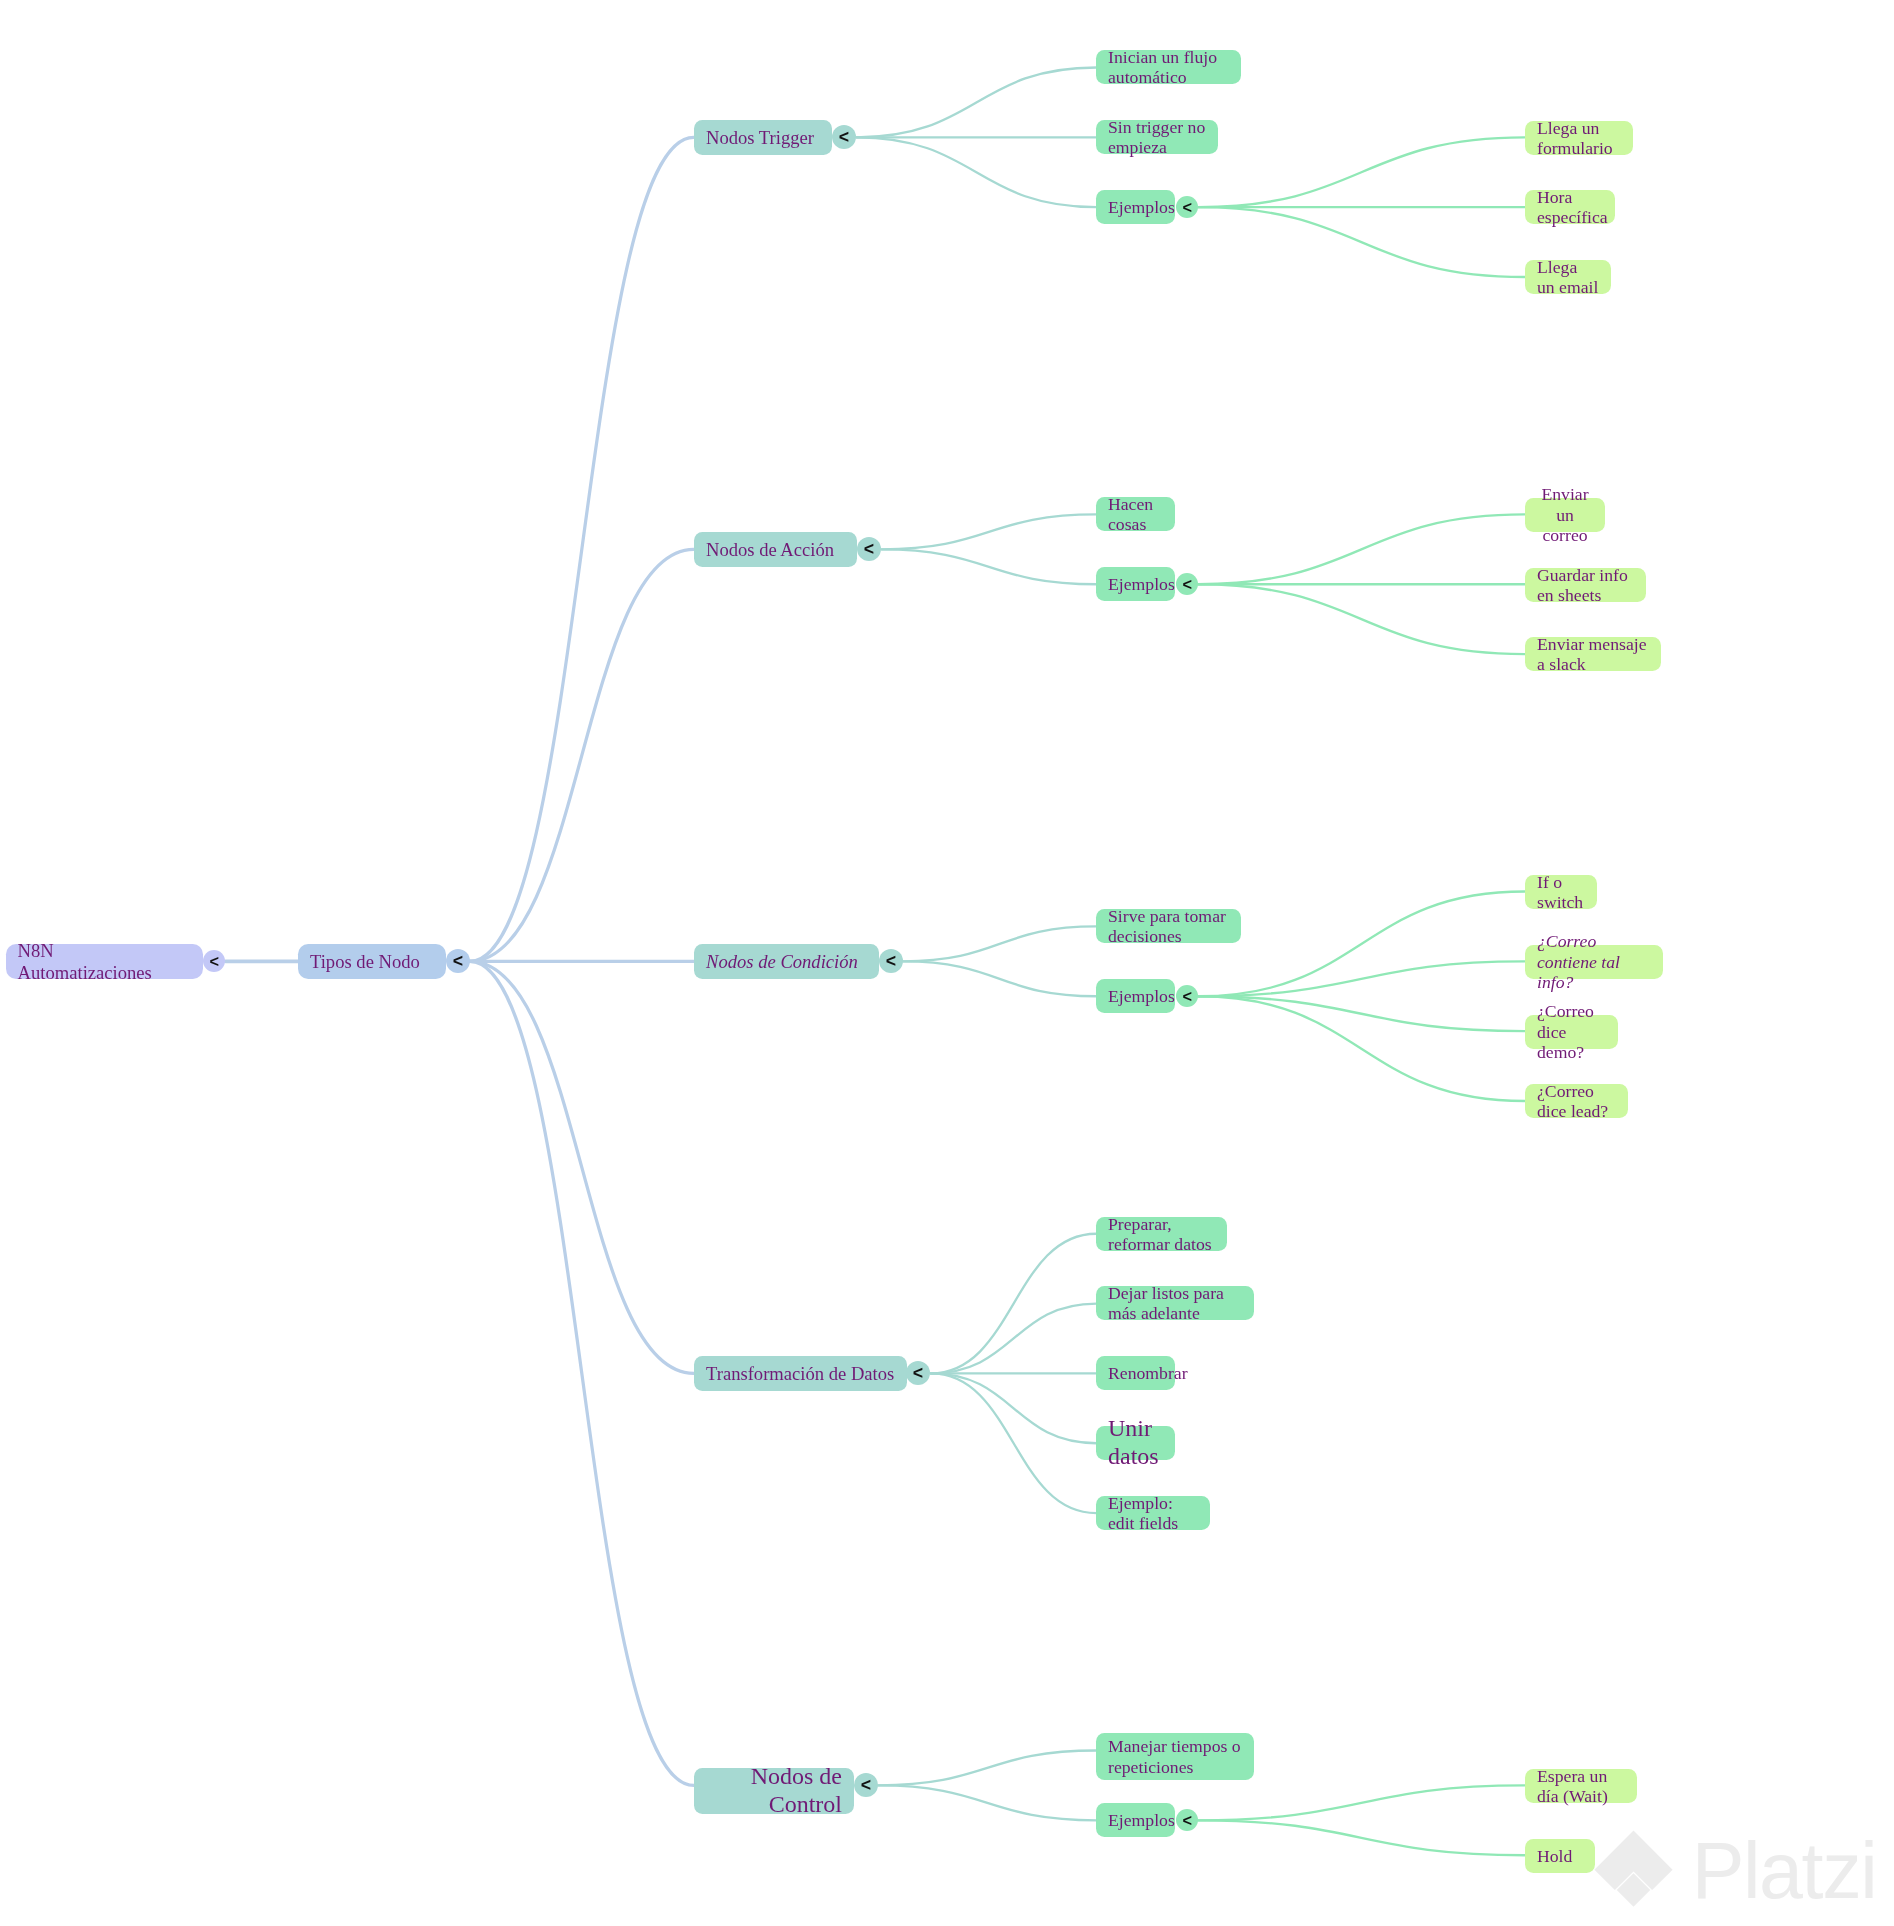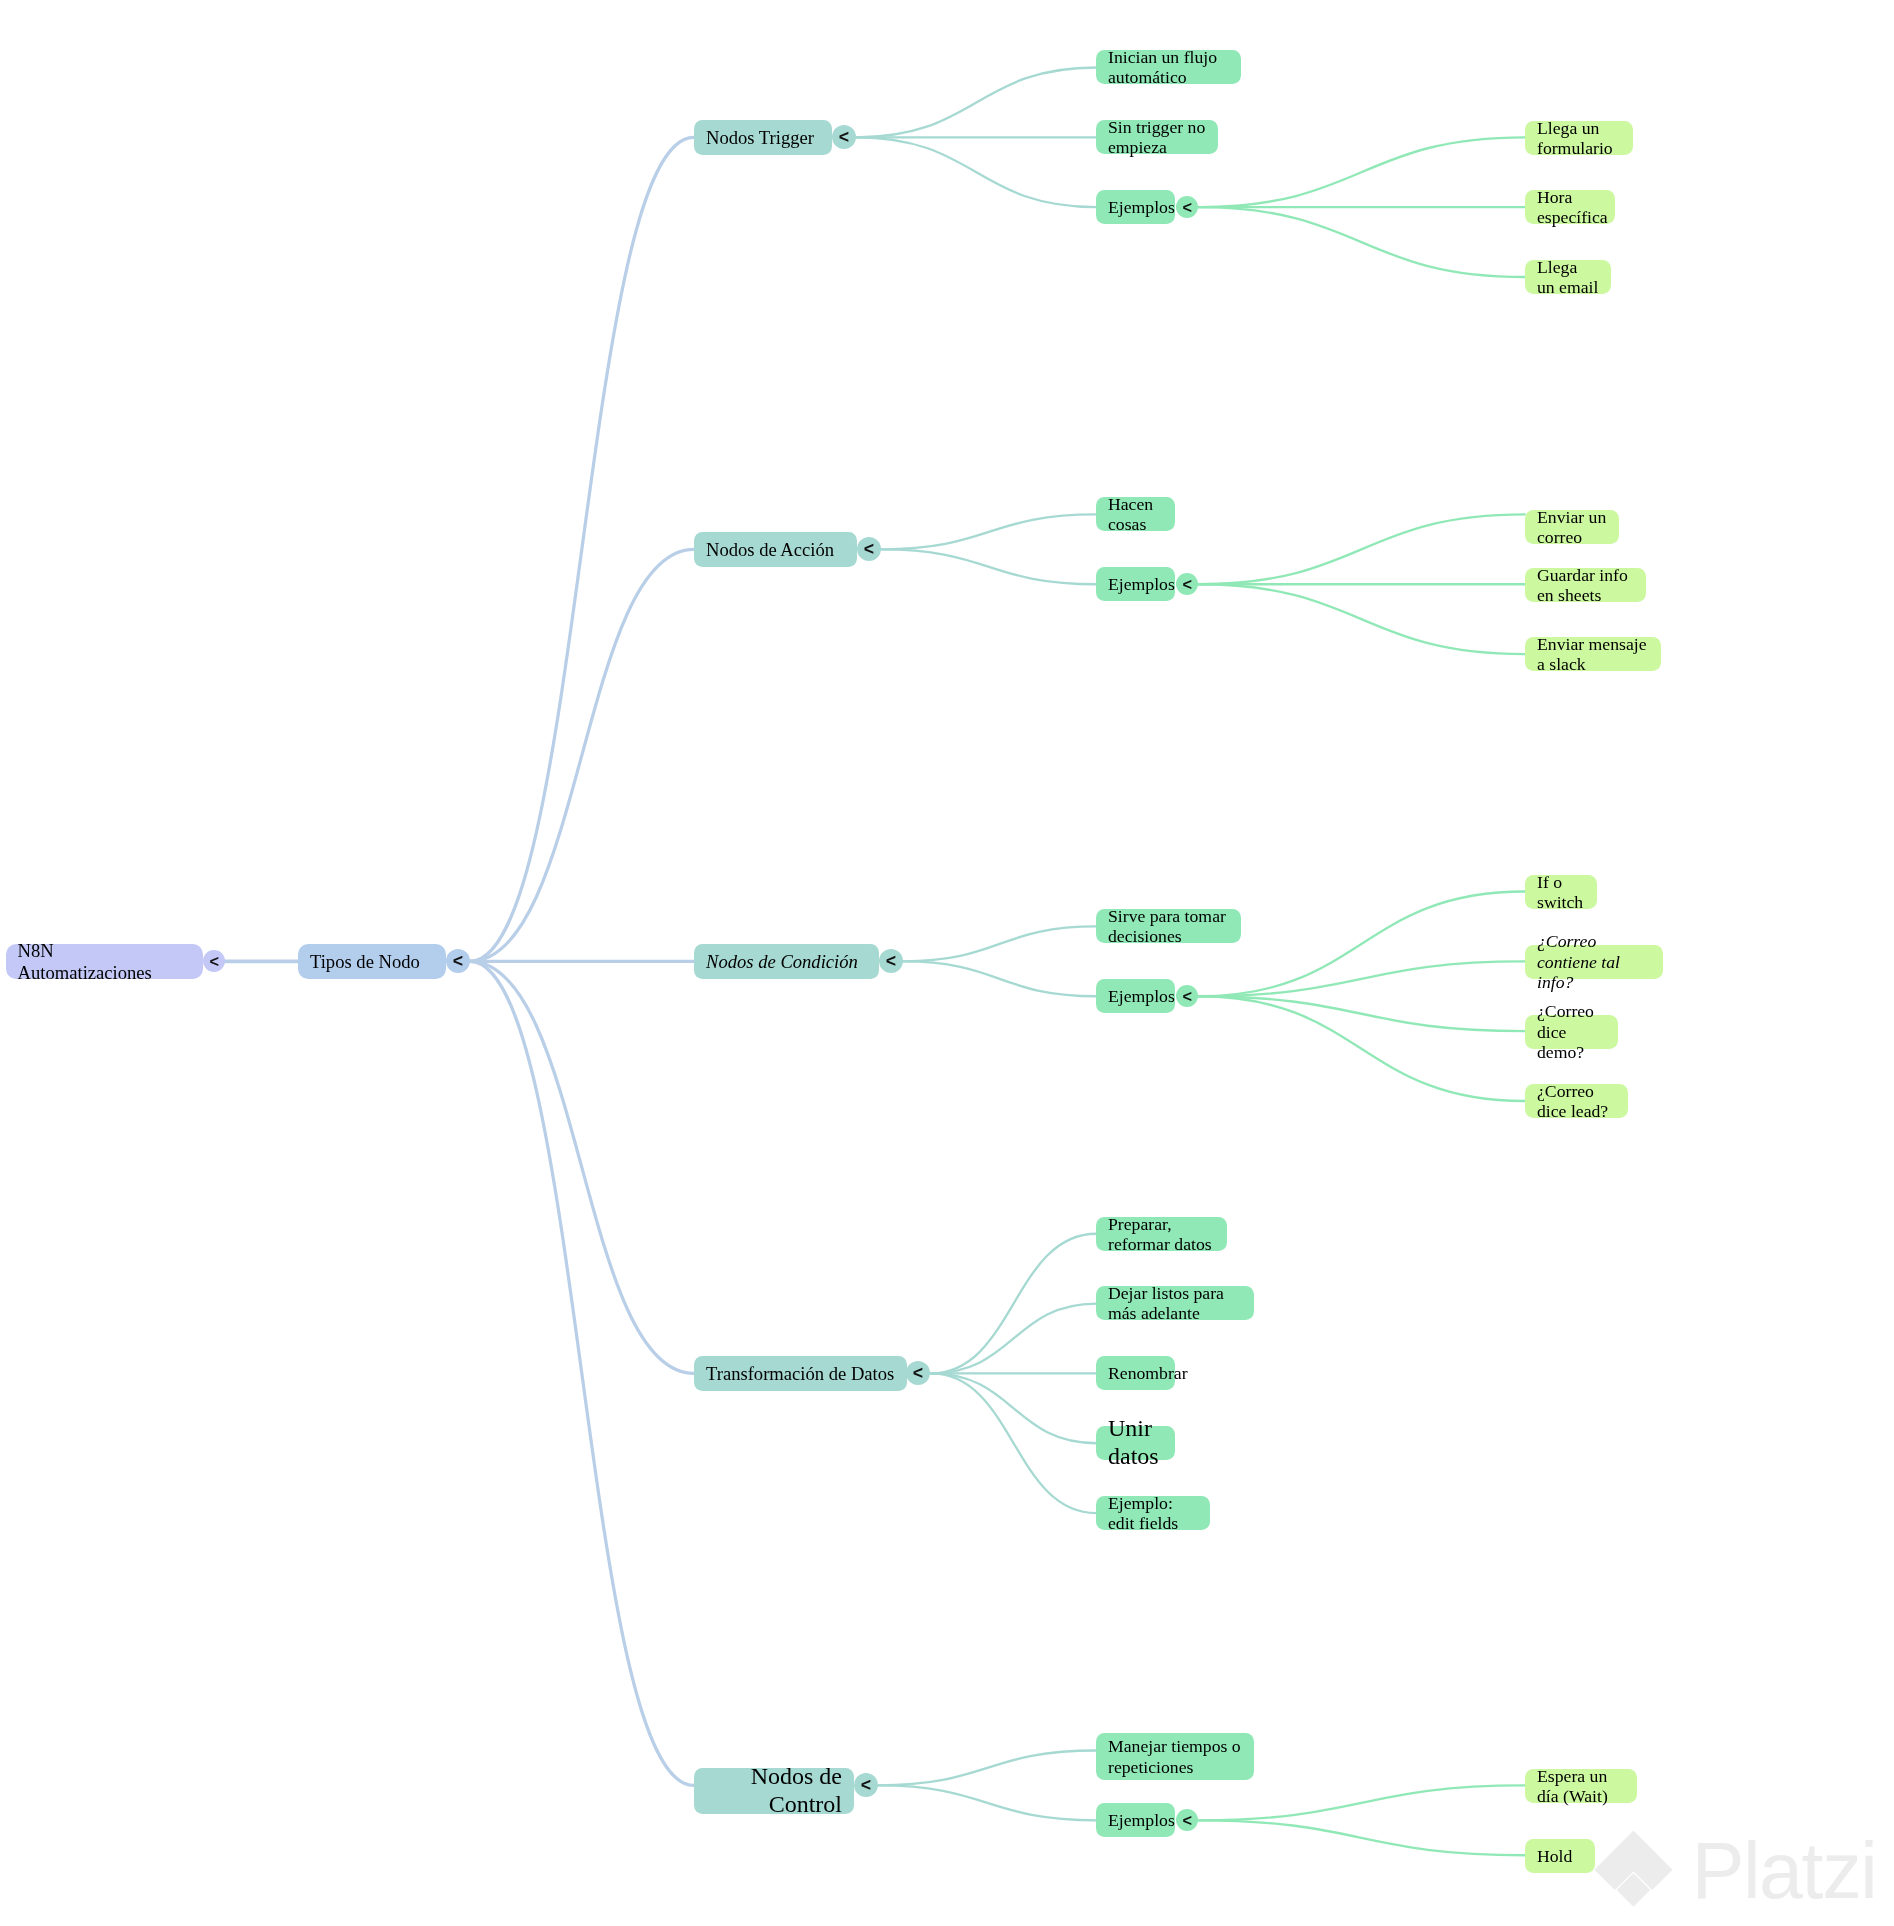--- a/index.html
+++ b/index.html
@@ -1,20 +1,20 @@
 <!DOCTYPE html>
 <html style="font-size:7.4px"><head>
 <meta charset="utf-8">
 <style>
   html,body{margin:0;padding:0;background:#ffffff;}
   body{font-family:"Liberation Serif","DejaVu Serif",serif;}
   #canvas{position:relative;width:1895px;height:1926px;background:#ffffff;overflow:hidden;}
   #edges{position:absolute;left:0;top:0;width:1895px;height:1926px;pointer-events:none;}
   .node{position:absolute;display:flex;align-items:center;border-radius:8.4px;
-        box-sizing:border-box;padding:0 12px;color:#000000;line-height:1.15;}
+        box-sizing:border-box;padding:0 12px;color:#701a75;line-height:1.15;}
   .node.root{background:#c3c8f7;font-size:18.6px;border-radius:10.2px;}
   .node.l1{background:#b3cdec;font-size:18.6px;border-radius:10.2px;}
   .node.l2{background:#a6d9d2;font-size:18.6px;}
   .node.l3{background:#90e8b6;font-size:17.7px;}
   .node.l4{background:#ccf8a0;font-size:17.7px;}
   .toggle{position:absolute;display:flex;align-items:center;justify-content:center;
           border-radius:50%;font-family:"Liberation Sans",sans-serif;font-weight:bold;
           color:#111111;user-select:none;}
   .toggle.t-root{background:#c3c8f7;}
   .toggle.t-l1{background:#b3cdec;}
@@ -99,21 +99,21 @@
         <span>Nodos de Acción</span>
       </div>
       <div class="toggle t-l2" style="left: 857px; top: 537px; width: 24px; height: 24px; font-size: 17.7px;">&lt;</div>
       <div class="node l3" style="left: 1096px; top: 497px; width: 79px; height: 34px; font-size: 17.7px;">
         <span>Hacen cosas</span>
       </div>
       <div class="node l3" style="left: 1096px; top: 567px; width: 79px; height: 34px; font-size: 17.7px;">
         <span>Ejemplos</span>
       </div>
       <div class="toggle t-l3" style="left: 1176px; top: 573px; width: 22.3px; height: 22.3px; font-size: 16.3px;">&lt;</div>
-      <div class="node l4" style="left: 1525px; top: 510px; width: 94px; height: 34px; font-size: 17.7px;">
+      <div class="node l4" style="left: 1525px; top: 498px; width: 80px; height: 34px; font-size: 17.7px; text-align: center;">
         <span>Enviar un correo</span>
       </div>
       <div class="node l4" style="left: 1525px; top: 568px; width: 121px; height: 34px; font-size: 17.7px;">
         <span>Guardar info en sheets</span>
       </div>
       <div class="node l4" style="left: 1525px; top: 637px; width: 136px; height: 34px; font-size: 17.7px;">
         <span>Enviar mensaje a slack</span>
       </div>
       <div class="node l2" style="left: 694px; top: 944px; width: 185px; height: 35px; font-size: 18.6px; font-style: italic;">
         <span>Nodos de Condición</span>

